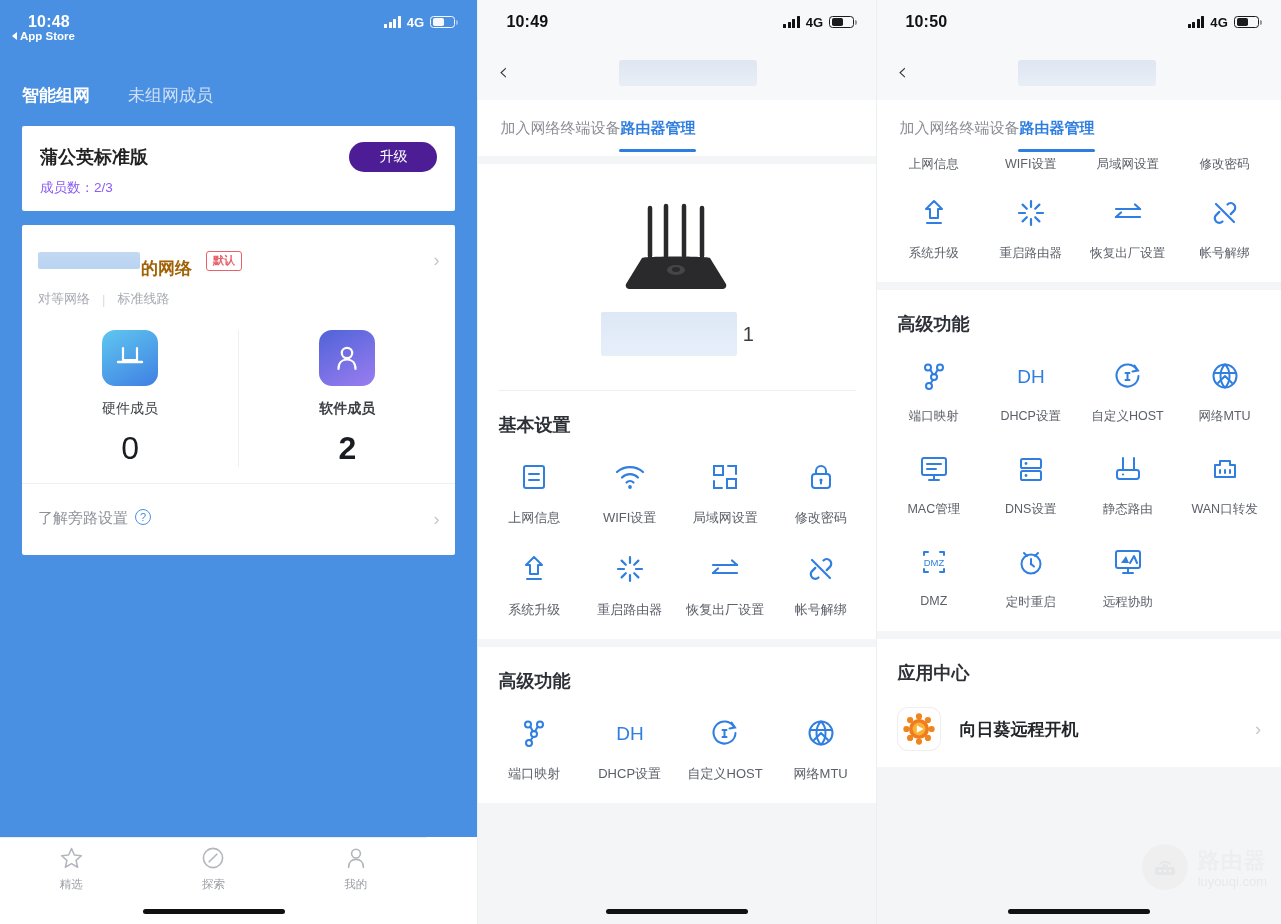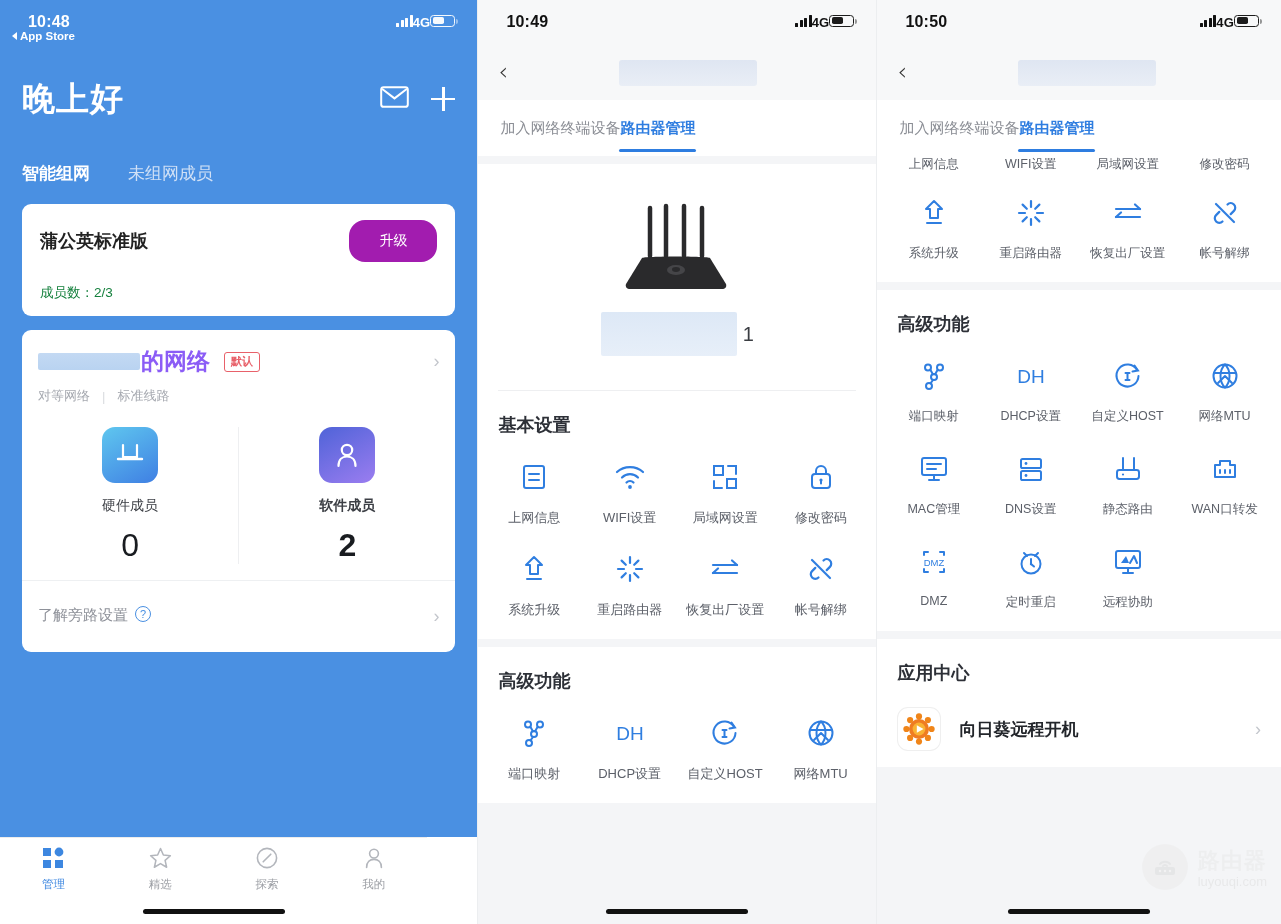--- a/index.html
+++ b/index.html
@@ -15,21 +15,21 @@
   .p2 { width: 427px; background: #f4f5f7; border-left: 1px solid #eceef0; }
   .p3 { width: 433px; background: #f4f5f7; border-left: 1px solid #eceef0; }
 
   
   .statusbar {
     height: 44px; display: flex; align-items: center;
     justify-content: space-between; padding: 0 22px 0 28px;
     font-size: 17px; font-weight: bold; letter-spacing: .2px;
   }
   .statusbar .time { font-size: 16px; font-weight: bold; }
-  .sb-right { display: flex; }
+  .sb-right { display: flex; align-items: center; gap: 6px; }
   .bars { display: flex; align-items: flex-end; gap: 1.5px; height: 12px; }
   .bars i { width: 3px; background: currentColor; border-radius: .5px; display: block; }
   .bars i:nth-child(1){height:4px}.bars i:nth-child(2){height:6.5px}
   .bars i:nth-child(3){height:9px}.bars i:nth-child(4){height:12px}
   .net { font-size: 13px; font-weight: bold; }
   .batt { position: relative; width: 25px; height: 12.5px;
     border: 1.3px solid currentColor; border-radius: 3.5px; opacity: .95; }
   .batt::after { content:""; position:absolute; right:-4px; top:3.5px;
     width:2px; height:5px; background: currentColor; opacity:.45; border-radius:0 2px 2px 0;}
   .batt b { position:absolute; left:1.6px; top:1.6px; bottom:1.6px; width:11px;
@@ -51,34 +51,34 @@
   .greet-icons { display:flex; align-items:center; gap:22px; }
   .ico-plus { position:relative; width:24px; height:24px; }
   .ico-plus::before,.ico-plus::after{content:"";position:absolute;background:#fff;}
   .ico-plus::before{left:0;top:11px;width:24px;height:2.2px;}
   .ico-plus::after{top:0;left:11px;height:24px;width:2.2px;}
 
   .seg { display:flex; align-items:center; gap:38px; height:58px; padding-top:12px;}
   .seg div { color:#ffffff; font-size:17px; font-weight:bold; }
   .seg div.off { color:#cfe0f6; font-weight:normal; }
 
-  .card { background:#fff; border-radius:9px; margin-top:8px; }
+  .card { background:#fff; border-radius:2px; margin-top:8px; }
   .card-plan { padding:16px 18px 14px 18px; }
   .plan-row { display:flex; align-items:center; justify-content:space-between; }
   .plan-name { font-size:18px; font-weight:bold; color:#222; }
-  .btn-upgrade { background:#a21caf; color:#fff; font-size:14px; border:none;
-      border-radius:16px; padding:12px 30px; cursor:pointer; }
-  .plan-sub { color:#15803d; font-size:13.5px; margin-top:22px; }
+  .btn-upgrade { background:#4c1d95; color:#fff; font-size:14px; border:none;
+      border-radius:16px; padding:6px 30px; cursor:pointer; }
+  .plan-sub { color:#8b5cf6; font-size:13.5px; margin-top:7px; }
 
   .card-net { margin-top:14px; }
   .net-head { padding:16px 16px 6px 16px; display:flex; align-items:center; }
   .mask { display:inline-block; height:17px; width:102px;
       background: linear-gradient(180deg,#c3d9f3,#b9d3f1); border-radius:2px;
       vertical-align:-2px; margin-right:1px; }
-  .net-title { font-size:23px; font-weight:bold; color:#8b5cf6; }
+  .net-title { font-size:17px; font-weight:bold; color:#a16207;margin-top:16px; }
   .badge-default { border:1px solid #e8616a; color:#e8616a; font-size:11px;
       border-radius:3px; padding:1.5px 6px; margin-left:14px; font-weight:bold;}
   .chev { margin-left:auto; color:#c3c6cc; font-size:18px; }
   .net-sub { padding: 4px 16px 0 16px; color:#a6a9b0; font-size:13px;
       display:flex; align-items:center; gap:12px; }
   .net-sub .bar { color:#d9dbdf; }
 
   .members { display:flex; padding: 22px 0 16px 0; }
   .member { flex:1; text-align:center; }
   .member + .member { border-left:1px solid #eeeff1;font-weight:bold; }
@@ -171,32 +171,20 @@
             <b></b>
           </div>
       </div>
     </div>
     <div class="appstore">
       <span class="tri"></span>
       <span>App Store</span>
     </div>
 
     <div class="p1-hero">
-      <div class="greet-row">
-        <div class="greet">晚上好</div>
-        <div class="greet-icons">
-          <span>
-            <svg width="29" height="22" viewBox="0 0 29 22" fill="none">
-              <rect x="1.2" y="1.2" width="26.6" height="19.6" rx="2.4" stroke="#ffffff" stroke-width="2"></rect>
-              <path d="M2.6 3.3 L14.5 12.4 L26.4 3.3" stroke="#ffffff" stroke-width="2" fill="none" stroke-linecap="round"></path>
-            </svg>
-          </span>
-          <span class="ico-plus"></span>
-        </div>
-      </div>
 
       <div class="seg">
         <div>智能组网</div>
         <div class="off">未组网成员</div>
       </div>
 
       <div class="card card-plan">
         <div class="plan-row">
           <div class="plan-name">蒲公英标准版</div>
           <button class="btn-upgrade">升级</button>
@@ -244,29 +232,20 @@
 
         <div class="card-foot">
           <span class="foot-text">了解旁路设置</span>
           <span class="qmark">?</span>
           <span class="chev">›</span>
         </div>
       </div>
     </div>
 
     <div class="tabbar">
-      <div class="tab active">
-        <svg width="22" height="22" viewBox="0 0 22 22">
-          <rect x="1" y="1" width="8" height="8" fill="#3d87e0"></rect>
-          <circle cx="17" cy="5" r="4.4" fill="#3d87e0"></circle>
-          <rect x="1" y="13" width="8" height="8" fill="#3d87e0"></rect>
-          <rect x="13" y="13" width="8" height="8" fill="#3d87e0"></rect>
-        </svg>
-        <div class="tlabel">管理</div>
-      </div>
       <div class="tab">
         <svg width="23" height="22" viewBox="0 0 24 23" fill="none">
           <path d="M12 1.6 L15 8.4 L22.3 9.1 L16.8 14 L18.4 21.2 L12 17.4 L5.6 21.2 L7.2 14 L1.7 9.1 L9 8.4 Z" stroke="#b3b6bc" stroke-width="1.6" stroke-linejoin="round"></path>
         </svg>
         <div class="tlabel">精选</div>
       </div>
       <div class="tab">
         <svg width="22" height="22" viewBox="0 0 22 22" fill="none">
           <circle cx="11" cy="11" r="9.6" stroke="#b3b6bc" stroke-width="1.6"></circle>
           <path d="M14.8 7.2 L7.2 14.8" stroke="#b3b6bc" stroke-width="1.6" stroke-linecap="round"></path>

